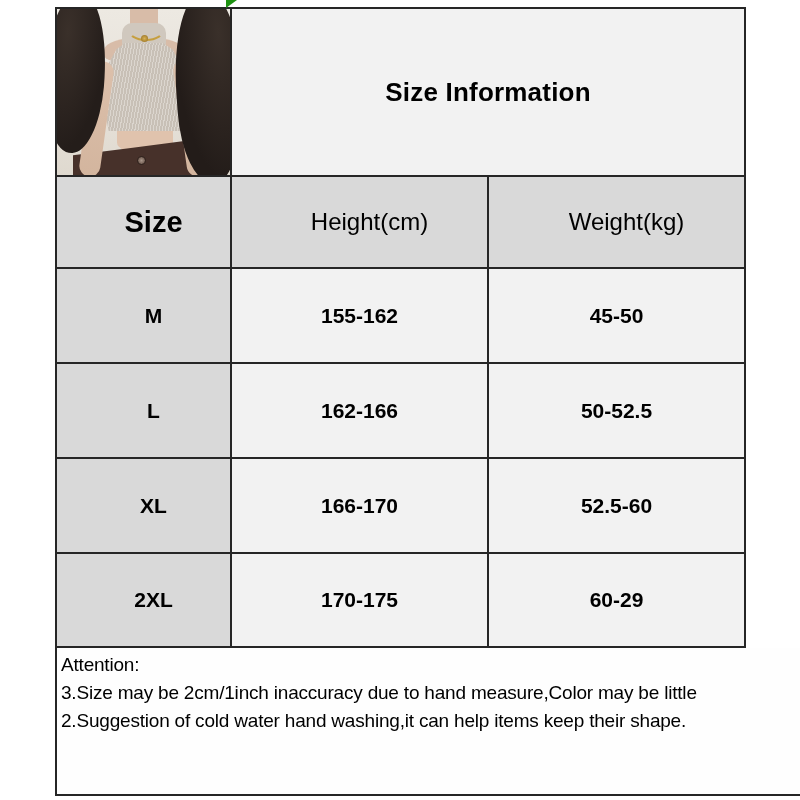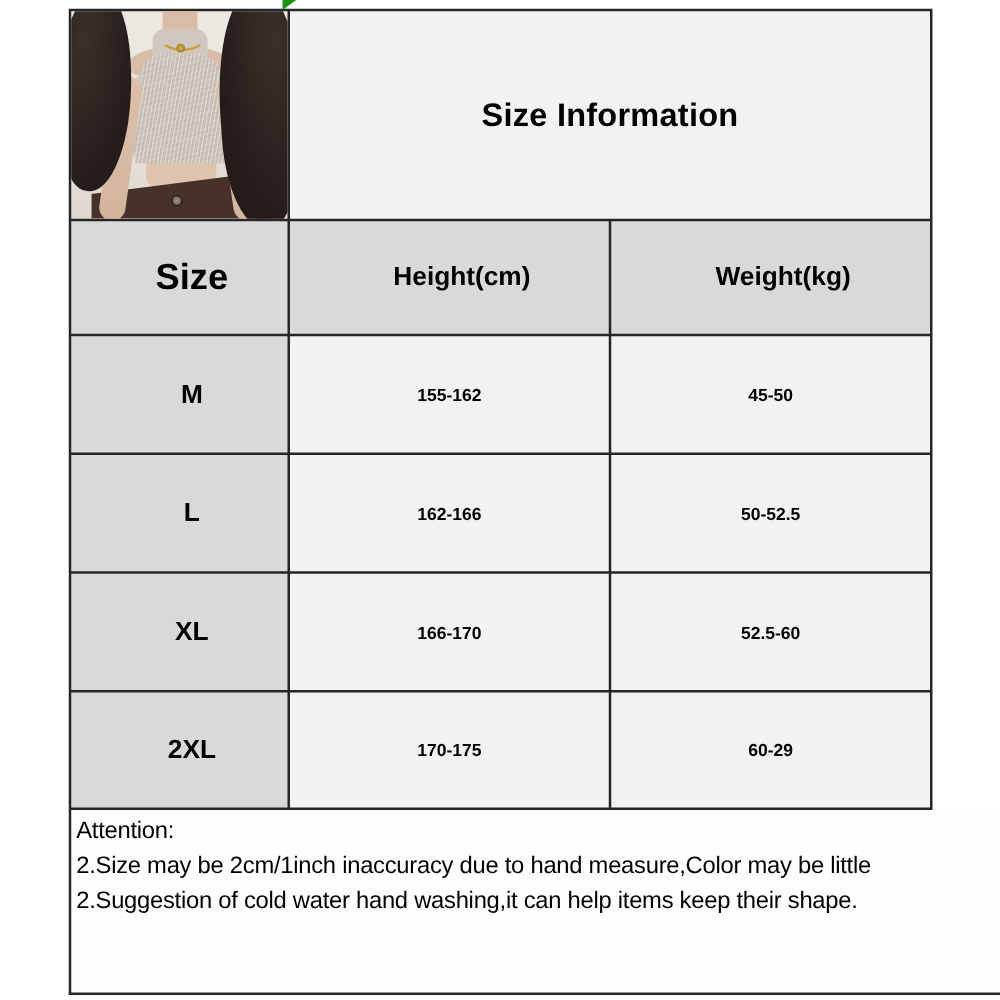--- a/index.html
+++ b/index.html
@@ -13,23 +13,23 @@
     background:#262626;display:grid;
     grid-template-columns:173px 255px 255px;
     grid-template-rows:166px 90px 93px 93px 93px 92px;
     gap:2px;padding:2px;box-sizing:border-box;
   }
   .cell{display:flex;align-items:center;justify-content:center;text-align:center;}
   .gray{background:#d9d9d9;padding-left:20px;}
   .light{background:#f2f2f2;}
   .title-cell{grid-column:2/4;font-weight:bold;font-size:26px;letter-spacing:.2px;}
   .size-head{font-size:29px;font-weight:bold;}
-  .col-head{font-size:21px;font-weight:bold;}
+  .col-head{font-size:24px;font-weight:normal;}
   .size-label{font-size:21px;font-weight:bold;}
-  .value{font-size:14px;font-weight:bold;}
+  .value{font-size:21px;font-weight:bold;}
   
   .attention-box{
     position:absolute;left:55px;top:648px;width:748px;height:148px;
     box-sizing:border-box;border:2px solid #262626;border-top:none;
     background:#fefefe;padding:3px 0 0 4px;
     font-size:19px;line-height:28px;letter-spacing:-0.2px;
   }
   .attention-box .line{white-space:nowrap;overflow:hidden;}
   
   .corner-mark{
@@ -118,15 +118,15 @@
   <div class="cell light value">52.5-60</div>
 
   <div class="cell gray size-label">2XL</div>
   <div class="cell light value">170-175</div>
   <div class="cell light value">60-29</div>
 
 </div>
 
 <div class="attention-box">
   <div class="line">Attention:</div>
-  <div class="line">2.Size may be 2cm/1inch inaccuracy due to hand measure,Color may be little</div>
+  <div class="line">3.Size may be 2cm/1inch inaccuracy due to hand measure,Color may be little</div>
   <div class="line">2.Suggestion of cold water hand washing,it can help items keep their shape.</div>
 </div>
 
 </body></html>

